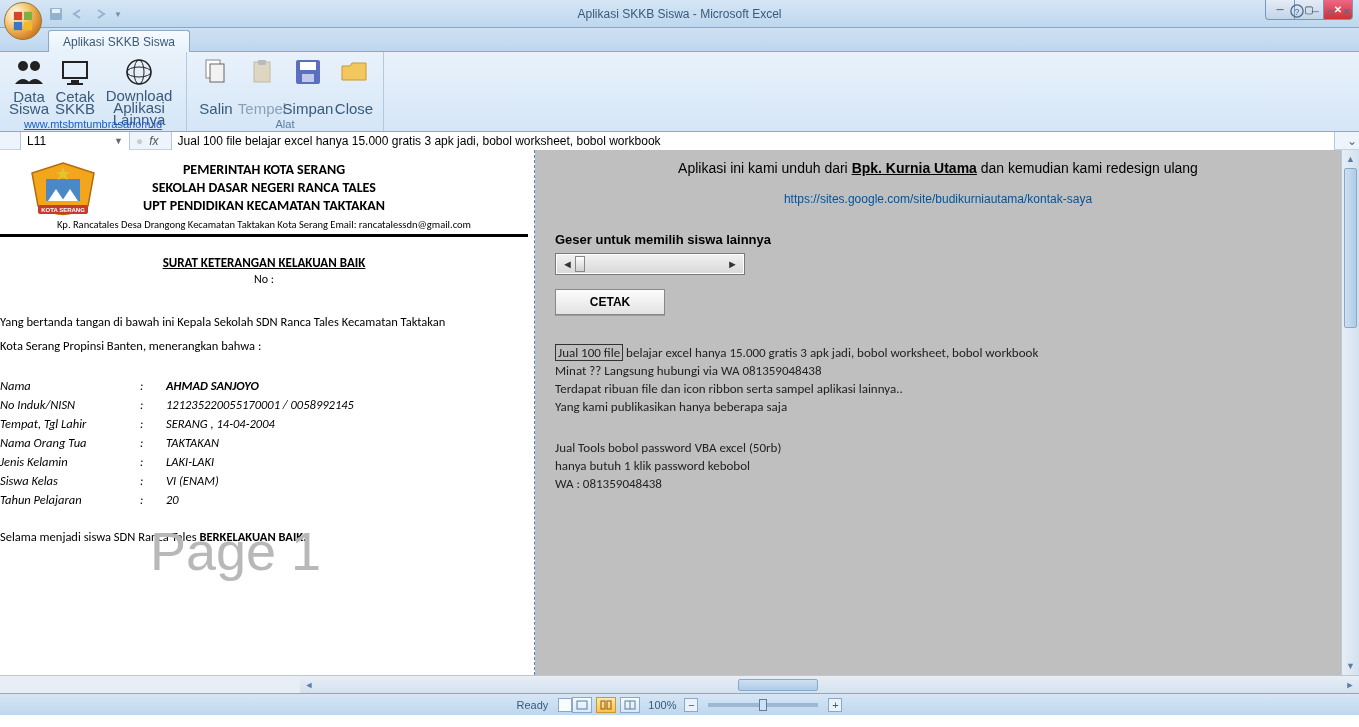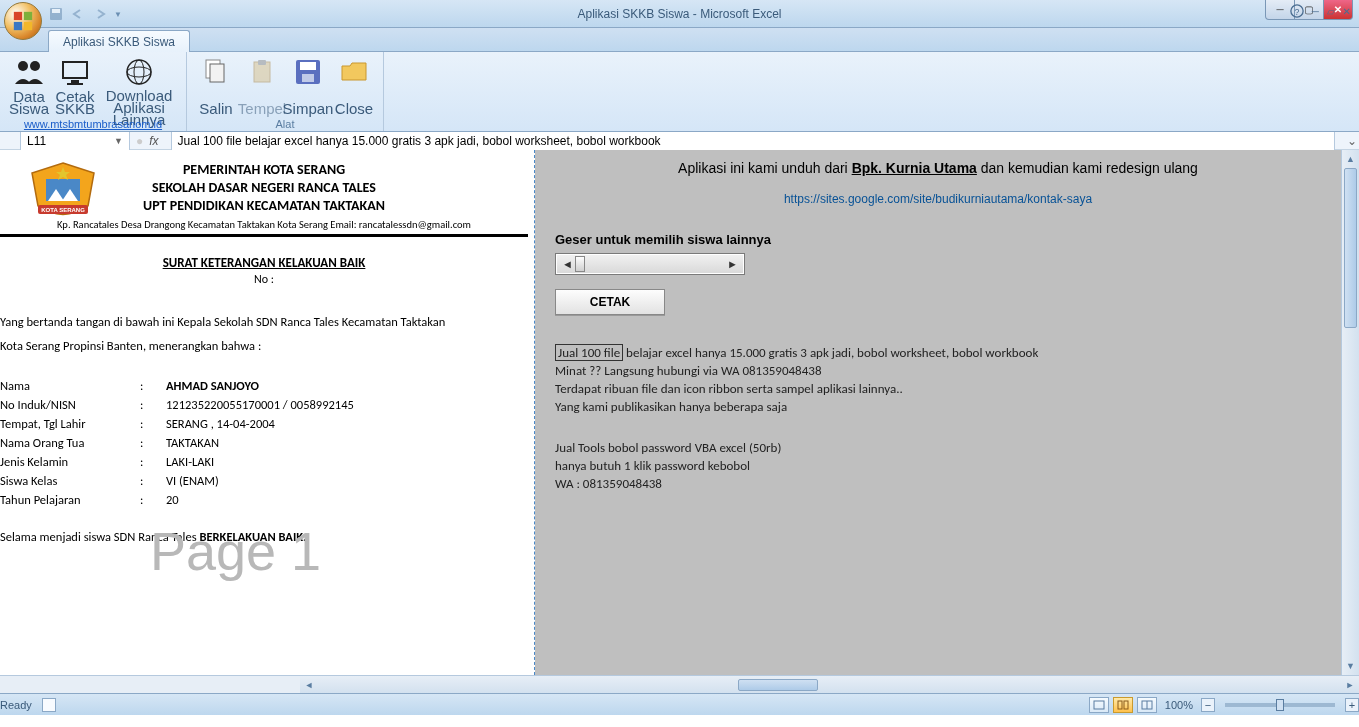--- a/index.html
+++ b/index.html
@@ -54,21 +54,21 @@
 .letterhead { text-align: center; position: relative; }
 .crest { position: absolute; left: 28px; top: 0; width: 70px; height: 60px; }
 .lh-line { font-weight: bold; font-size: 14px; margin: 1px 0; font-family: Calibri, sans-serif; }
 .lh-addr { font-size: 10.5px; margin-top: 4px; font-family: Calibri, sans-serif; }
 .lh-rule { height: 3px; background: #000; margin: 3px 0 18px; border-bottom: 1px solid #000; padding-bottom: 1px; }
 .doc-title { text-align: center; font-weight: bold; text-decoration: underline; font-size: 13px; font-family: Calibri, sans-serif; }
 .doc-no { text-align: center; font-size: 12px; margin: 2px 0 26px; font-family: Calibri, sans-serif; }
 .doc-body { font-size: 12.5px; font-family: Calibri, sans-serif; line-height: 20px; }
 .doc-body p { margin-bottom: 4px; }
 .fields { margin-top: 22px; }
-.field-row { display: flex; margin-bottom: 4px; font-size: 12.5px; font-family: Calibri, sans-serif; }
+.field-row { display: flex; margin-bottom: 4px; font-size: 12.5px; font-family: Calibri, sans-serif; font-style: italic; }
 .field-label { width: 140px; }
 .field-colon { width: 26px; }
 .field-val { font-weight: bold; }
 .field-val.normal { font-weight: normal; }
 .concl { margin-top: 22px; font-size: 12.5px; font-family: Calibri, sans-serif; }
 .watermark { position: absolute; left: 150px; top: 370px; font-size: 54px; color: #b8b8b8; font-family: Arial; font-weight: 400; pointer-events: none; }
 
 
 .side-info { text-align: center; font-size: 14px; margin-bottom: 16px; }
 .side-link { text-align: center; color: #085296; font-size: 12px; margin-bottom: 26px; }
@@ -85,21 +85,21 @@
 .vscroll .sbtn { height: 18px; display:flex; align-items:center; justify-content:center; font-size:9px; color:#5a7da1; }
 .vscroll .track { flex:1; position:relative; }
 .vscroll .vthumb { position:absolute; top:0; left:2px; right:2px; height:160px; background: linear-gradient(90deg,#cfe0f2,#aecbe8); border:1px solid #8ba8c6; border-radius:2px; }
 .hscroll-row { height: 18px; display:flex; background:#e7eef6; border-top:1px solid #b5c9de; }
 .hscroll-row .tabs-area { width: 300px; }
 .hscroll-row .htrack { flex:1; position:relative; background: linear-gradient(#e7eef6,#d3e1ef); display:flex; align-items:center; }
 .hscroll-row .sbtn { width:18px; height:18px; display:flex; align-items:center; justify-content:center; font-size:9px; color:#5a7da1; }
 .hscroll-row .hthumb { height:12px; width:80px; margin-left:420px; background: linear-gradient(#cfe0f2,#aecbe8); border:1px solid #8ba8c6; border-radius:2px; }
 
 
-.statusbar { height: 22px; background: linear-gradient(#d6e6f5,#bdd7ee); border-top: 1px solid #8ba8c6; display:flex; align-items:center; justify-content:space-between; padding: 0 0; font-size: 11px; color:#3a5a7a; }
+.statusbar { height: 22px; background: linear-gradient(#d6e6f5,#bdd7ee); border-top: 1px solid #8ba8c6; display:flex; align-items:center; justify-content:center; padding: 0 0; font-size: 11px; color:#3a5a7a; }
 .sb-left { display:flex; align-items:center; gap:10px; }
 .sb-right { display:flex; align-items:center; gap:4px; }
 .view-btn { width:20px; height:16px; border:1px solid #8ba8c6; background: linear-gradient(#f6fbff,#dae9f7); display:flex; align-items:center; justify-content:center; }
 .view-btn.active { background: linear-gradient(#ffe9a8,#ffc14d); border-color:#c99a2e; }
 .zoom-slider { width: 110px; height: 4px; background: #9db8d2; position: relative; margin: 0 6px; }
 .zoom-slider .zthumb { position:absolute; left:50%; top:-4px; width:8px; height:12px; background:#cfe0f2; border:1px solid #5a7da1; transform:translateX(-50%); }
 .zoom-pm { width:14px; height:14px; border:1px solid #8ba8c6; background:#eaf2fb; display:flex; align-items:center; justify-content:center; font-size:11px; }
 .macro-icon { width:14px; height:14px; border:1px solid #8ba8c6; background:#f8fbff; }
 </style>
 </head>

